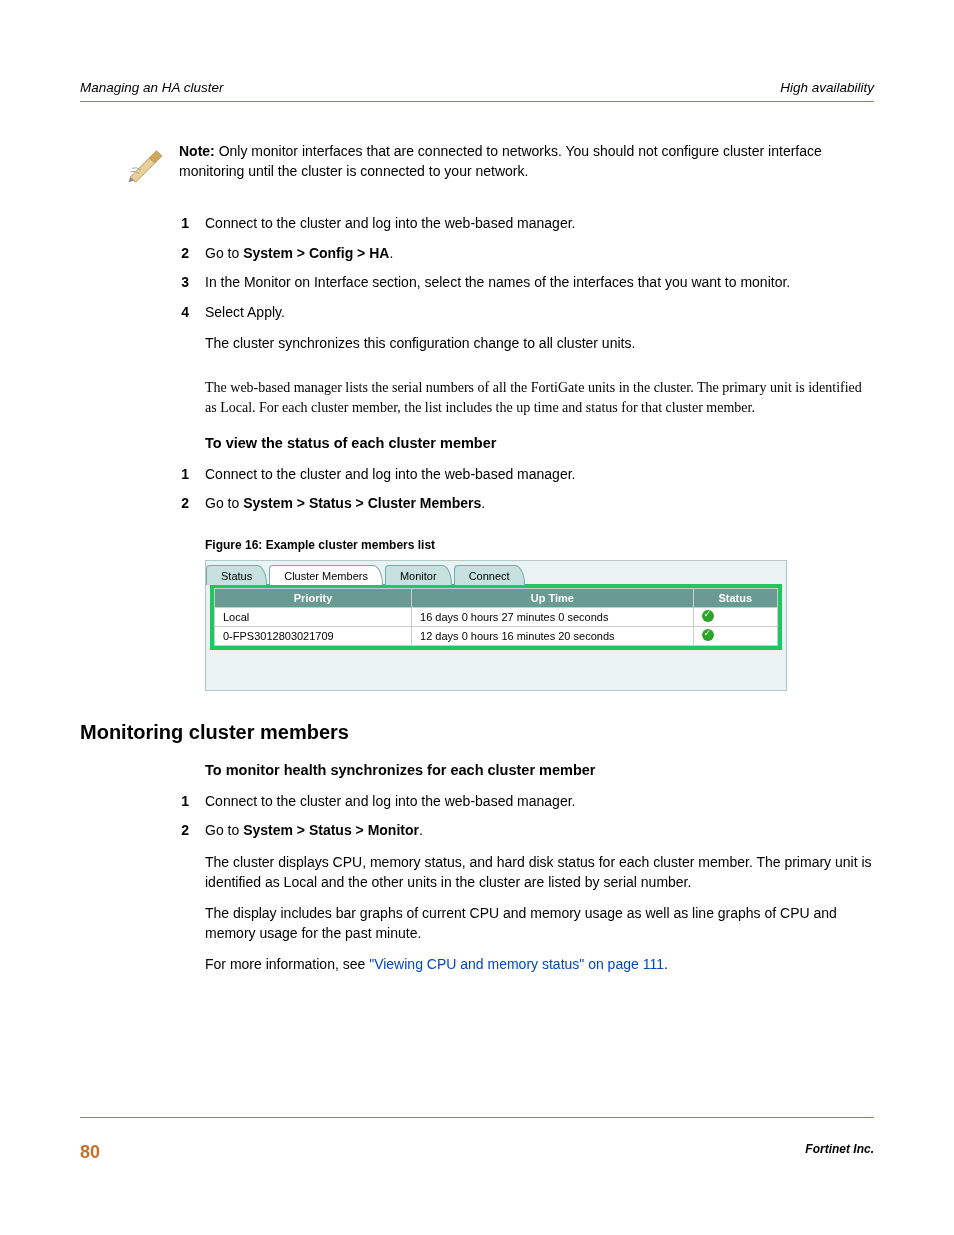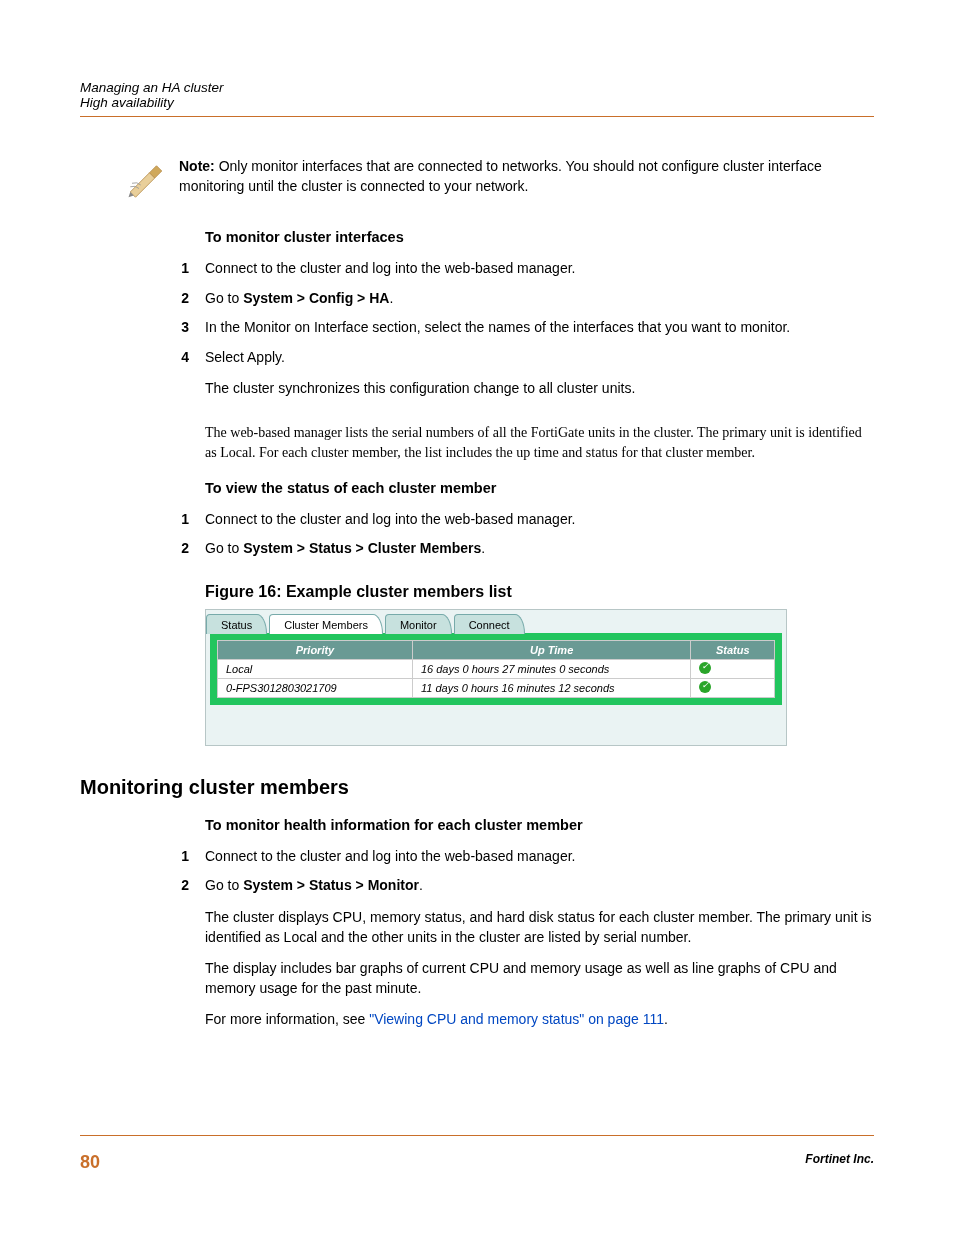--- a/index.html
+++ b/index.html
@@ -18,21 +18,20 @@
     padding: 80px 80px 40px 80px;
   }
   .running-head {
     display: flex;
     justify-content: space-between;
     font-style: italic;
     font-size: 13.5px;
     border-bottom: 1.5px solid #c96f2a;
     padding-bottom: 6px;
     margin-bottom: 40px;
-    flex-direction: column;
   }
   .content-col {
     margin-left: 125px; 
   }
   .note-row {
     display: flex;
     align-items: flex-start;
     margin-left: 45px;
     margin-bottom: 30px;
   }
@@ -79,21 +78,21 @@
     font-weight: bold;
     margin: 10px 0 18px 0;
   }
   .para {
     line-height: 1.45;
     margin: 0 0 16px 0;
     font-family: Liberation Serif, serif;
   }
   .fig-caption {
     font-weight: bold;
-    font-size: 16px;
+    font-size: 12px;
     margin-bottom: 8px;
   }
   
   .fig {
     width: 580px;
     background: #eaf3f3;
     border: 1px solid #b7c6c6;
     font-size: 11px;
     margin-bottom: 30px;
     padding-bottom: 40px;
@@ -103,21 +102,21 @@
     padding: 4px 14px 3px 14px;
     font-size: 11px;
     background: #c7e1de;
     border: 1px solid #7aa;
     border-bottom: none;
     border-top-left-radius: 4px;
     border-top-right-radius: 10px 20px;
     margin-right: 2px;
   }
   .tab.active { background:#fff; font-weight:normal; }
-  .tab-body { background:#fff; border:7px solid #22c55e; margin: -1px 4px 0 4px; font-style: italic; }
+  .tab-body { background:#fff; border:4px solid #22c55e; margin: -1px 4px 0 4px; }
   .tbl { width:100%; border-collapse:collapse; font-size:11px; }
   .tbl th {
     background:#6a9a94;
     color:#fff;
     font-weight:bold;
     padding:3px 6px;
     border:1px solid #ccc;
     text-align:center;
   }
   .tbl td {
@@ -136,23 +135,23 @@
   .status-dot::after{
     content:"✓";
     color:#fff;
     font-size:9px;
     position:absolute;
     left:2px; top:-1px;
   }
   .xref { color:#0047c2; }
   .footer {
     position:absolute;
-    left:80px; right:80px; bottom:62px;
+    left:80px; right:80px; bottom:72px;
     border-top:1.5px solid #c96f2a;
-    padding-top:16px;
+    padding-top:24px;
     display:flex;
     justify-content:space-between;
     font-size:15px;
   }
   .footer .pn { color:#c96f2a; font-weight:bold; font-size:18px; }
   .footer .co { font-style:italic; font-size:12px;font-weight:bold; }
 </style>
 </head>
 <body>
 
@@ -171,21 +170,20 @@
       <path d="M8 30 Q14 28 18 32" fill="none" stroke="#999" stroke-width="1"></path>
       <path d="M6 34 Q12 32 16 36" fill="none" stroke="#999" stroke-width="1"></path>
     </svg>
     <div class="note-text">
       <b>Note:</b>
       <span>Only monitor interfaces that are connected to networks. You should not configure cluster interface monitoring until the cluster is connected to your network.</span>
     </div>
   </div>
 
   <div class="content-col">
-    <p class="sub-bold">To monitor cluster interfaces</p>
     <ol class="num-list">
       <li>
         <span class="num">1</span>
         <span class="txt">Connect to the cluster and log into the web-based manager.</span>
       </li>
       <li>
         <span class="num">2</span>
         <span class="txt">
           <span>Go to </span><b>System &gt; Config &gt; HA</b><span>.</span>
         </span>
@@ -238,32 +236,32 @@
             </tr>
           </thead>
           <tbody>
             <tr>
               <td>Local</td>
               <td>16 days 0 hours 27 minutes 0 seconds</td>
               <td><span class="status-dot"></span></td>
             </tr>
             <tr>
               <td>0-FPS3012803021709</td>
-              <td>11 days 0 hours 16 minutes 12 seconds</td>
+              <td>12 days 0 hours 16 minutes 20 seconds</td>
               <td><span class="status-dot"></span></td>
             </tr>
           </tbody>
         </table>
       </div>
     </div>
   </div>
 
   <h2 class="section">Monitoring cluster members</h2>
   <div class="content-col">
-    <p class="sub-bold">To monitor health information for each cluster member</p>
+    <p class="sub-bold">To monitor health synchronizes for each cluster member</p>
     <ol class="num-list">
       <li>
         <span class="num">1</span>
         <span class="txt">Connect to the cluster and log into the web-based manager.</span>
       </li>
       <li>
         <span class="num">2</span>
         <span class="txt">
           <span>Go to </span><b>System &gt; Status &gt; Monitor</b><span>.</span>
           <span class="sub">The cluster displays CPU, memory status, and hard disk status for each cluster member. The primary unit is identified as Local and the other units in the cluster are listed by serial number.</span>

